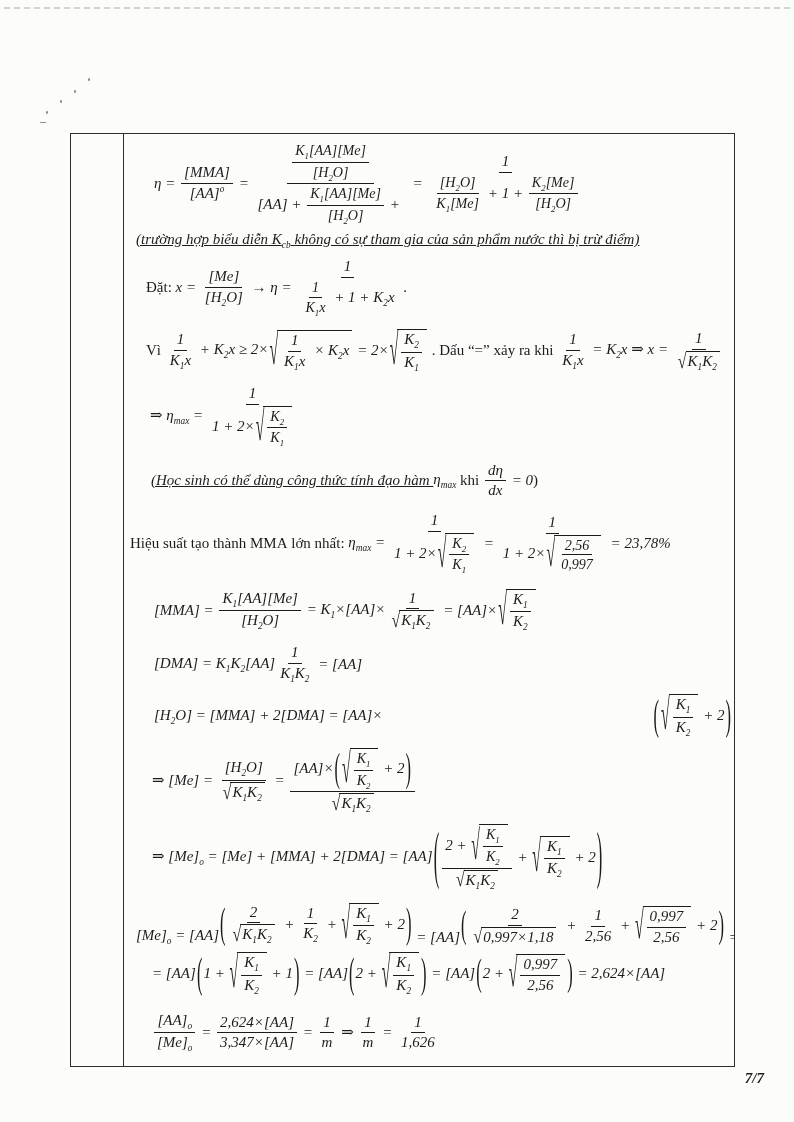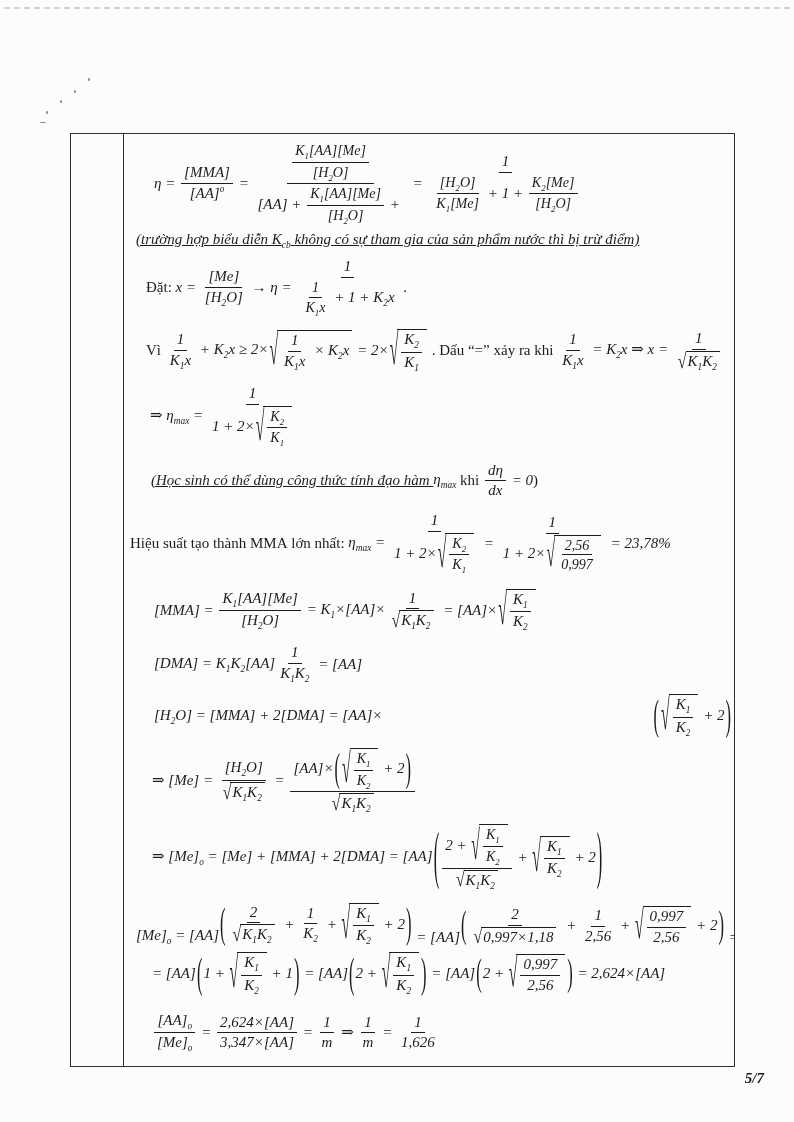--- a/index.html
+++ b/index.html
@@ -698,14 +698,14 @@
               </span>
               <span class="fden">
                 <span class="m">1,626</span>
               </span>
             </span>
           </div>
         </div>
     </div>
   </div>
 
-  <div class="page-footer">5/7</div>
+  <div class="page-footer">7/7</div>
 </div>
 
 </body></html>

